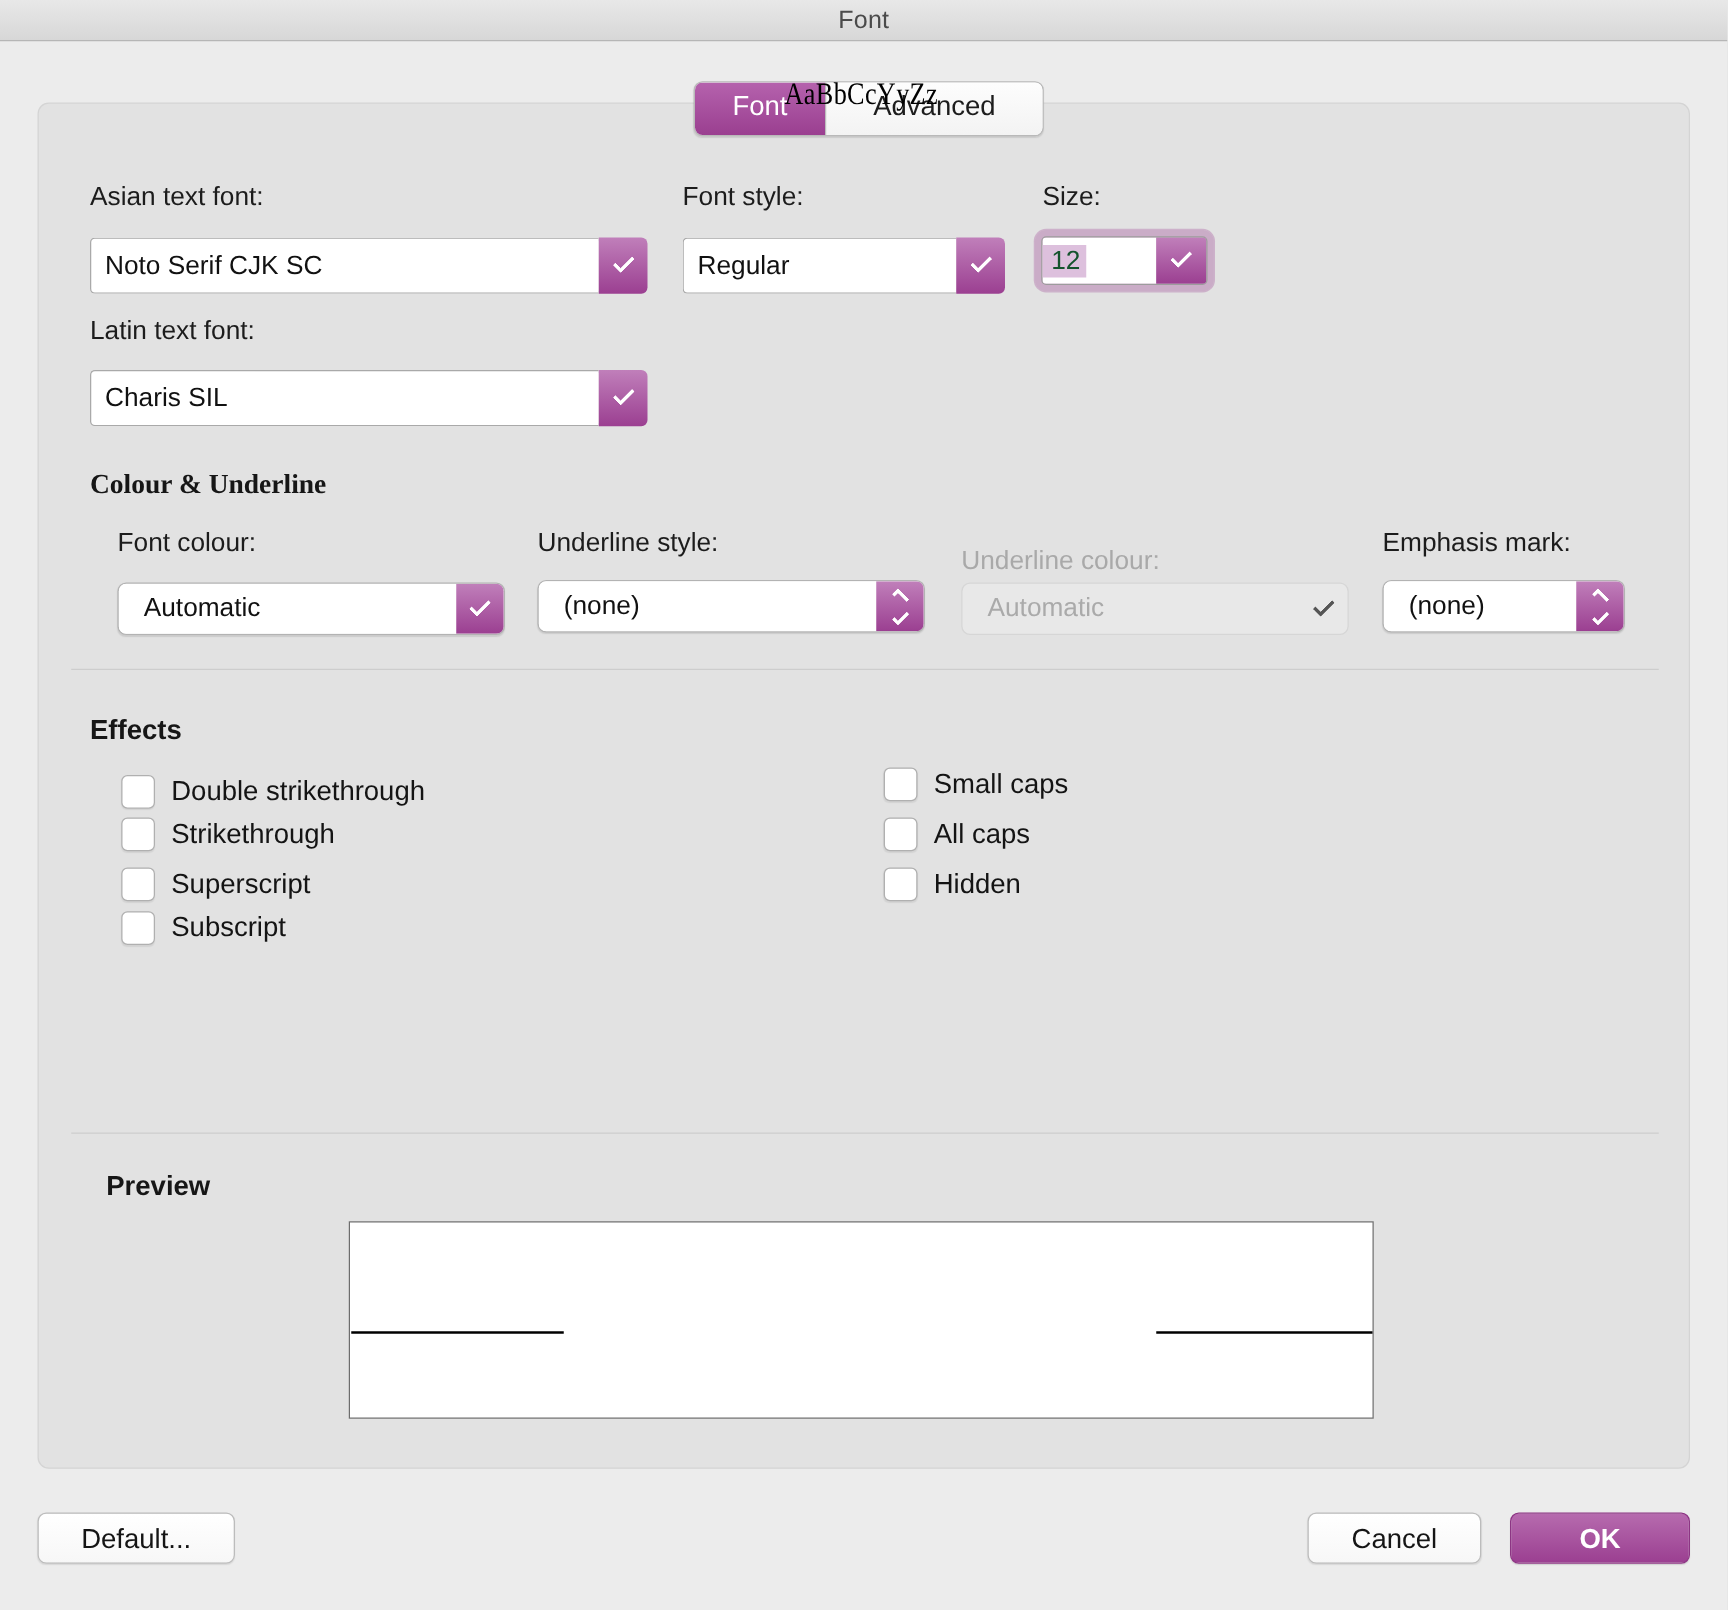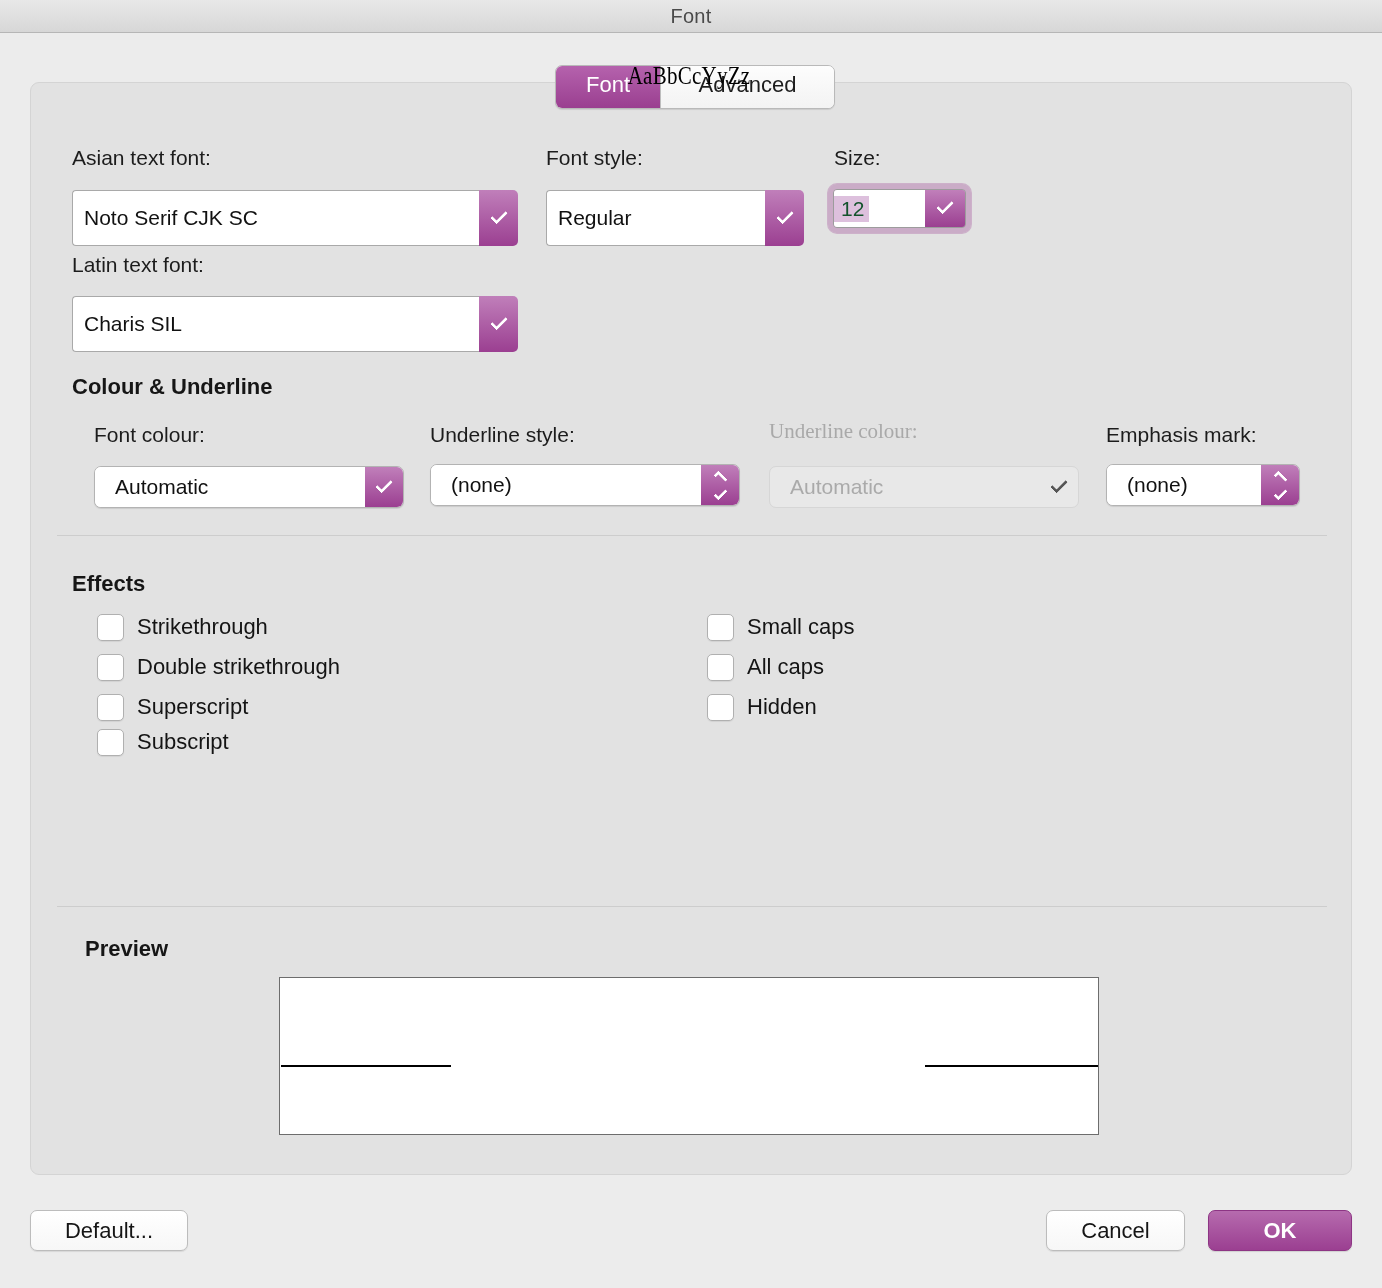--- a/index.html
+++ b/index.html
@@ -83,21 +83,21 @@
     font-weight: bold;
     color: #161616;
     line-height: 1;
   }
 
   
   .combo {
     position: relative;
     display: flex;
     align-items: stretch;
-    height: 56px;
+    height: 45px;
     border-radius: 5px;
   }
   .combo .field {
     flex: 1;
     background: #ffffff;
     border: 1px solid #a9a9a9;
     border-right: none;
     border-radius: 4px 0 0 4px;
     display: flex;
     align-items: center;
@@ -349,21 +349,21 @@
   <div style="position:absolute;left:41px;top:171px;">
     <span class="field-label">Latin text font:</span>
   </div>
   <div class="combo" style="position:absolute;left:41px;top:213px;width:446px;">
     <div class="field">Charis SIL</div>
     <div class="arrow-btn">
       <span class="chev-down"></span>
     </div>
   </div>
 
-  <div style="position:absolute;left:41px;top:293px;">
+  <div style="position:absolute;left:41px;top:293px;font-family:Liberation Serif, serif;">
     <span class="section-title">Colour &amp; Underline</span>
   </div>
 
   <div style="position:absolute;left:63px;top:341px;">
     <span class="field-label">Font colour:</span>
   </div>
   <div class="popup" style="position:absolute;left:63px;top:383px;width:310px;">
     <div class="field">Automatic</div>
     <div class="arrow-btn">
       <span class="chev-down"></span>
@@ -376,21 +376,21 @@
   <div class="popup" style="position:absolute;left:399px;top:381px;width:310px;">
     <div class="field">(none)</div>
     <div class="arrow-btn">
       <span class="chev-pair">
         <span class="chev-up-s"></span>
           <span class="chev-dn-s"></span>
       </span>
     </div>
   </div>
 
-  <div style="position:absolute;left:738px;top:338px;font-family:Liberation Serif, serif;">
+  <div style="position:absolute;left:738px;top:355px;">
     <span class="field-label disabled">Underline colour:</span>
   </div>
   <div class="popup disabled" style="position:absolute;left:738px;top:383px;width:310px;">
     <div class="field">Automatic</div>
     <div class="arrow-btn">
       <span class="chev-down dark"></span>
     </div>
   </div>
 
   <div style="position:absolute;left:1075px;top:341px;">
@@ -406,27 +406,27 @@
     </div>
   </div>
 
   <div class="sep" style="top:452px;"></div>
 
   <div style="position:absolute;left:41px;top:490px;">
     <span class="section-title">Effects</span>
   </div>
 
   <div style="position:absolute;left:66px;top:527px;">
+    <div class="check-row" style="margin-top:6px;">
+      <span class="checkbox"></span>
+      <span class="check-label">Double strikethrough</span>
+    </div>
     <div class="check-row">
       <span class="checkbox"></span>
       <span class="check-label">Strikethrough</span>
-    </div>
-    <div class="check-row" style="margin-top:6px;">
-      <span class="checkbox"></span>
-      <span class="check-label">Double strikethrough</span>
     </div>
     <div class="check-row" style="margin-top:6px;">
       <span class="checkbox"></span>
       <span class="check-label">Superscript</span>
     </div>
     <div class="check-row" style="margin-top:1px;">
       <span class="checkbox"></span>
       <span class="check-label">Subscript</span>
     </div>
   </div>

